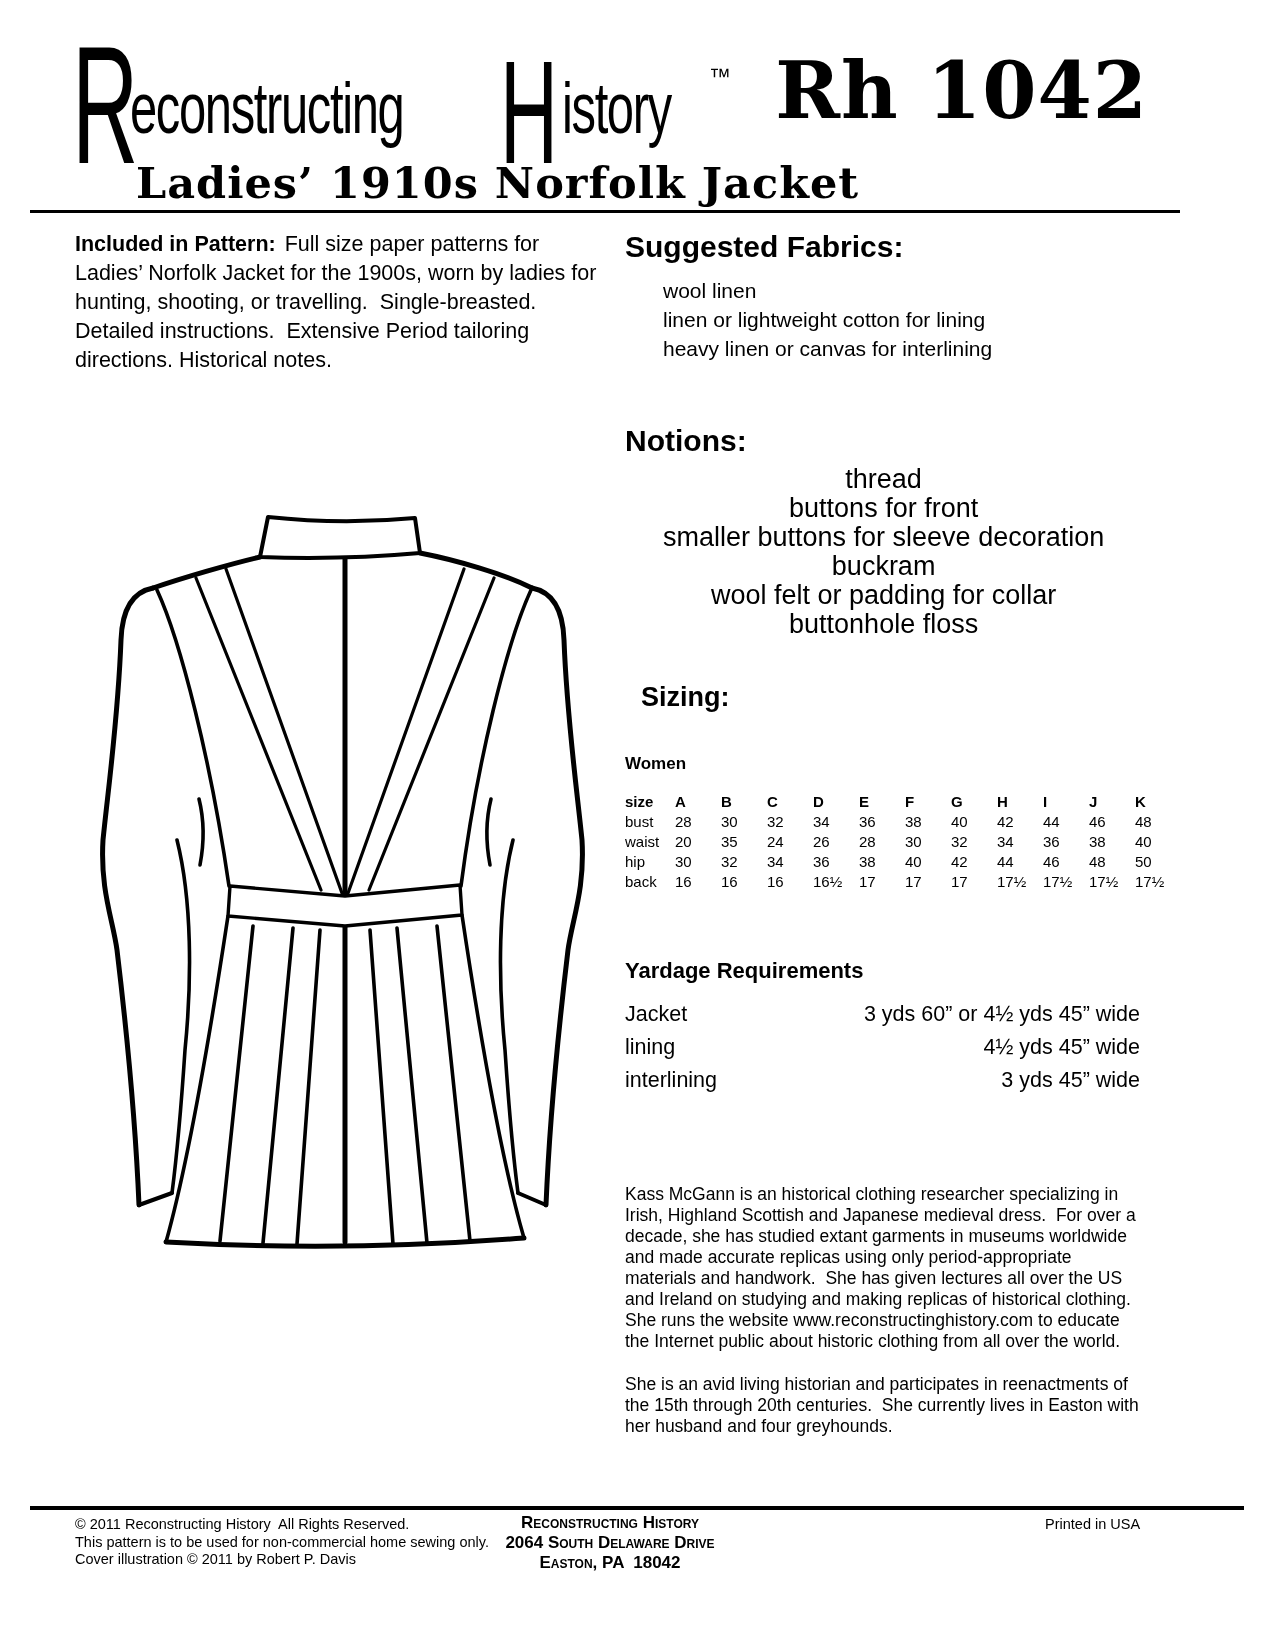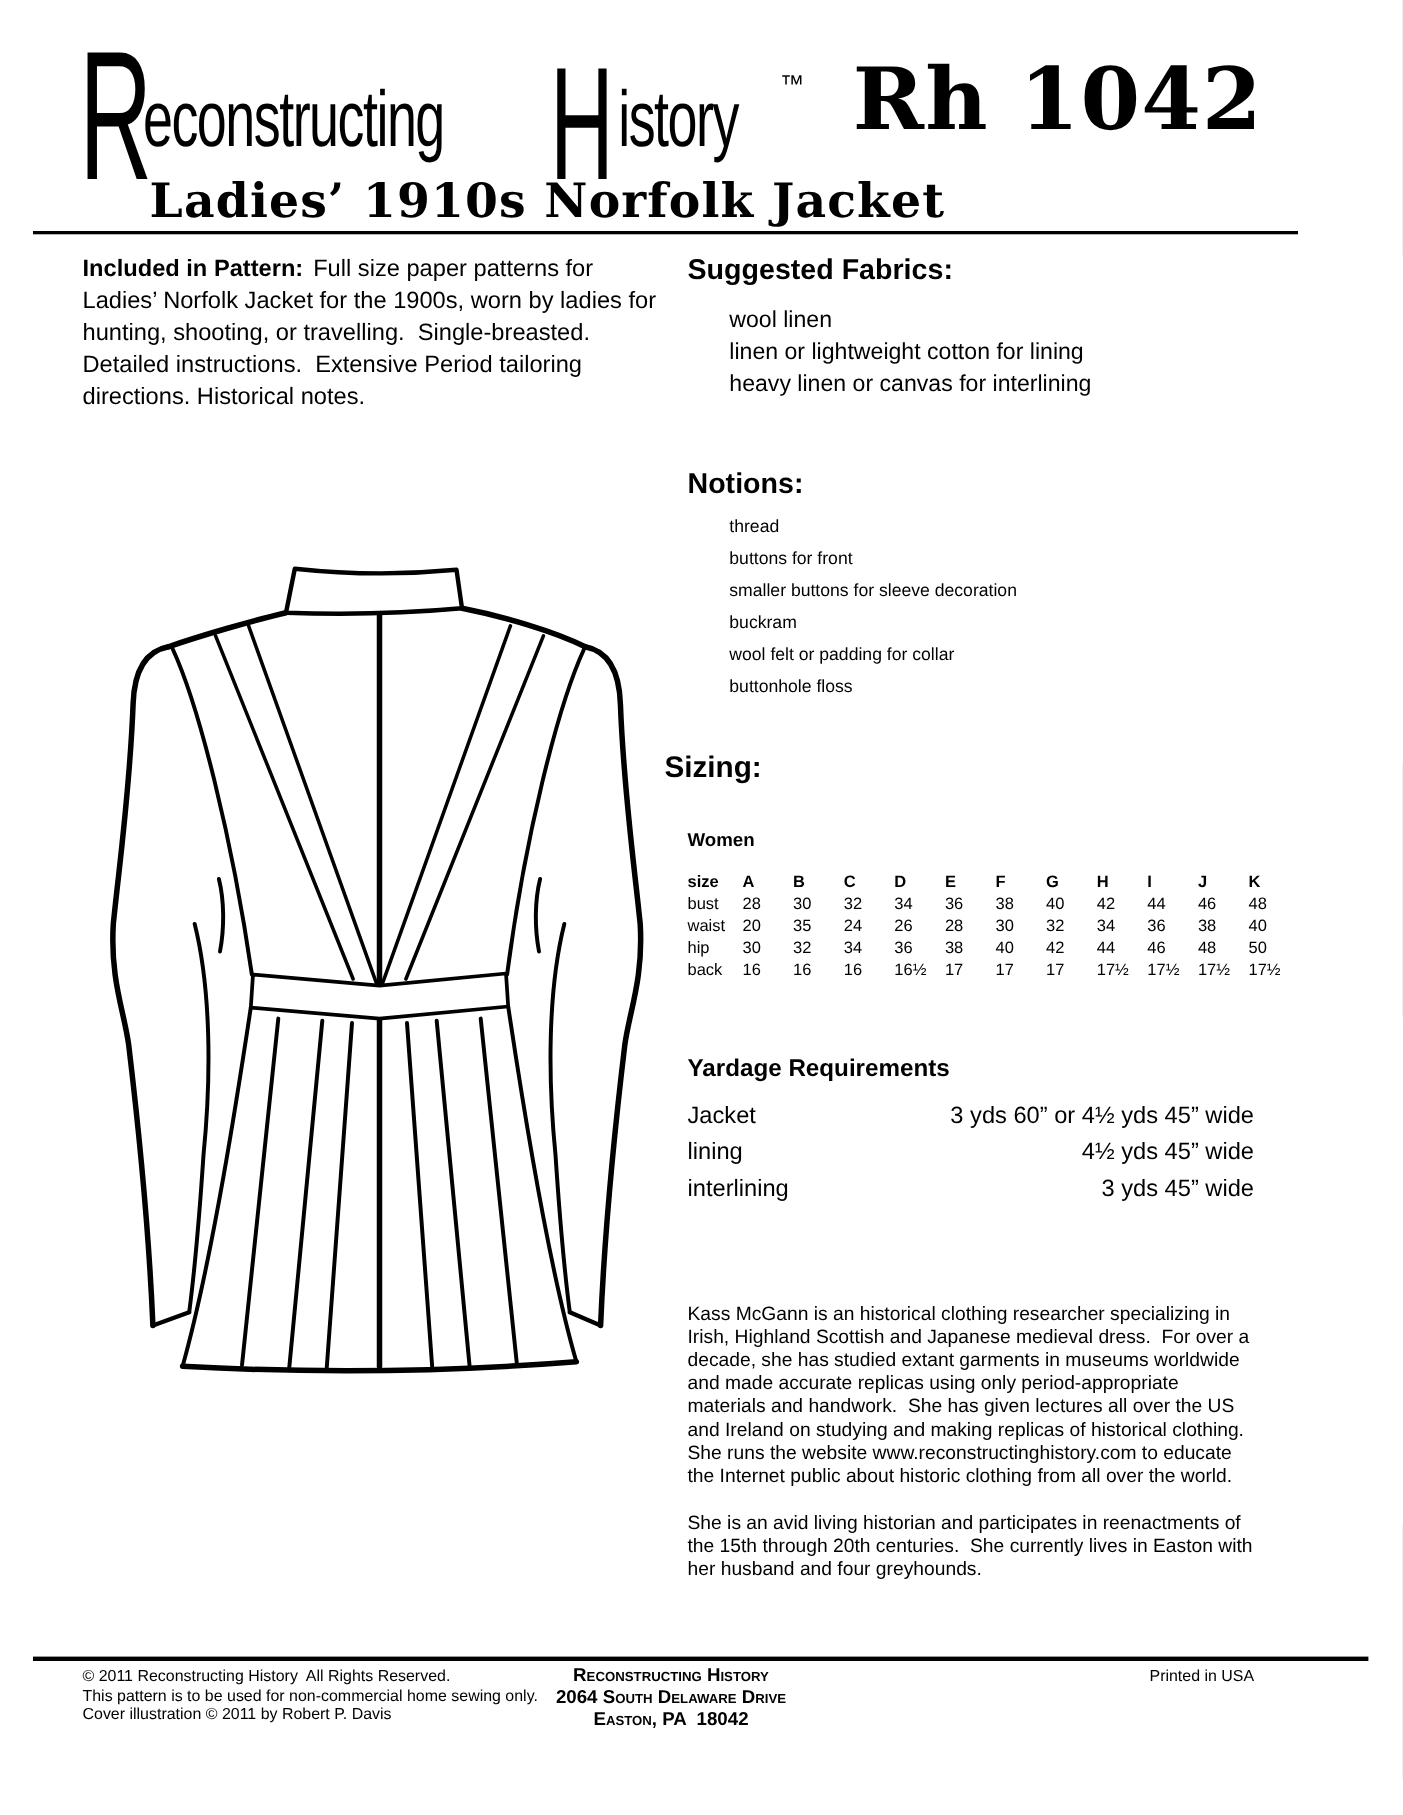--- a/index.html
+++ b/index.html
@@ -27,25 +27,25 @@
   
   .included {
     position:absolute; left:75px; top:230px; width:522px;
     font-size:21.5px; line-height:29px;
   }
   .included .lbl { font-weight:bold; margin-right:9px; }
 
   .jacket-art { position:absolute; left:78px; top:452px; }
 
   
-  .rcol-head { position:absolute; left:625px; font-weight:bold; font-size:26px; }
+  .rcol-head { position:absolute; left:625px; font-weight:bold; font-size:30px; }
   .rcol-list { position:absolute; left:663px; font-size:21px; line-height:29px; }
-  .notions-list { font-size:16px; }
-
-  .sizing-head { position:absolute; left:604px; top:682px; font-weight:bold; font-size:27px; }
+  .notions-list { font-size:27px;text-align:center; }
+
+  .sizing-head { position:absolute; left:641px; top:682px; font-weight:bold; font-size:27px; }
   .women-label { position:absolute; left:625px; top:754px; font-weight:bold; font-size:17px; }
   .size-table { position:absolute; left:625px; top:792px; font-size:15px; line-height:20px; }
   .trow { display:grid; grid-template-columns:50px repeat(11,46px); }
   .trow.thead span { font-weight:bold; }
 
   .yardage-head { position:absolute; left:625px; top:958px; font-weight:bold; font-size:22px; }
   .yardage-rows { position:absolute; left:625px; top:1002px; width:515px; font-size:21.5px; }
   .yrow { display:flex; justify-content:space-between; height:33px; }
 
   .bio { position:absolute; left:625px; top:1184px; width:518px; font-size:17.5px; line-height:21px; }

